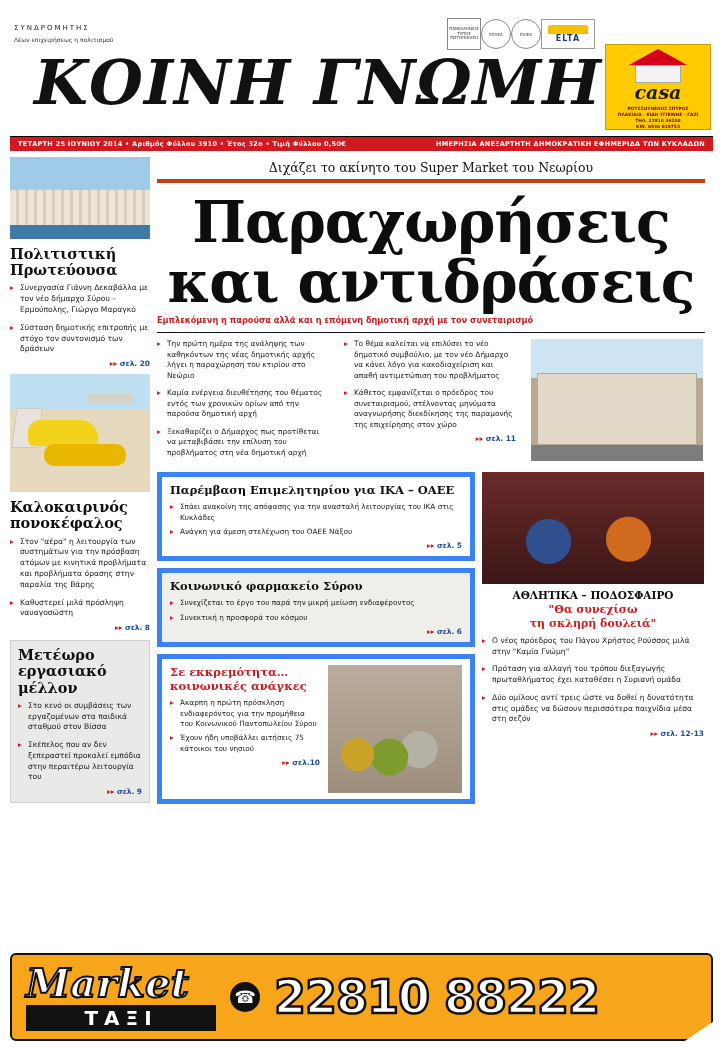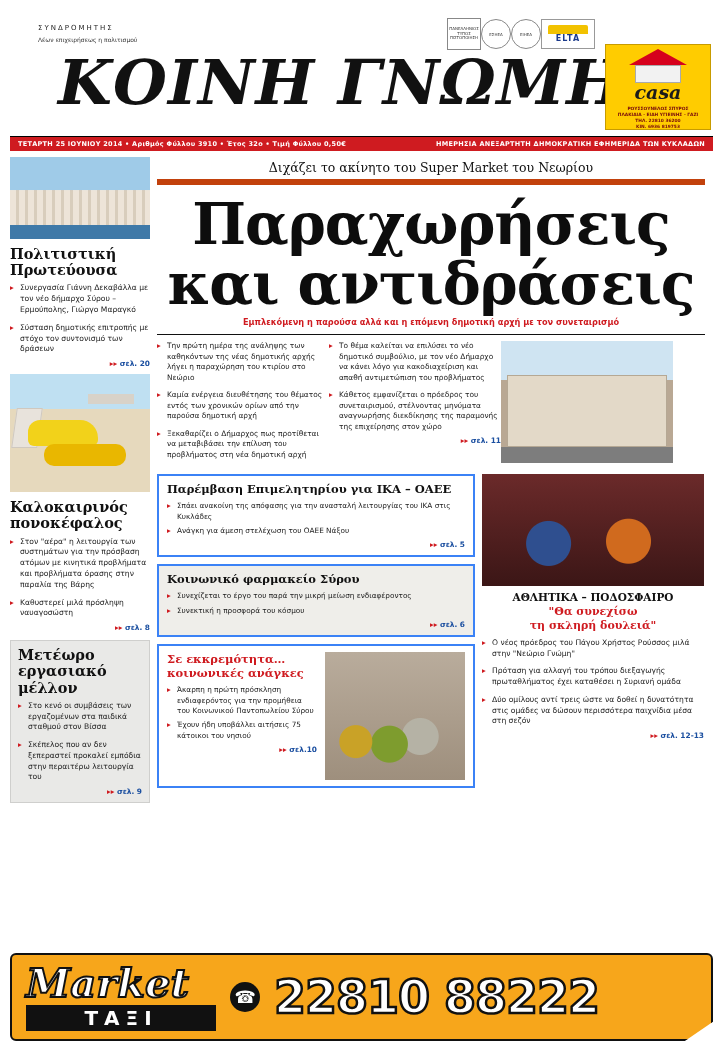--- a/index.html
+++ b/index.html
@@ -8,21 +8,21 @@
     width: 723px; height: 1049px;
     background: #ffffff;
     font-family: "DejaVu Sans", "Liberation Sans", sans-serif;
     color: #111;
     overflow: hidden;
     position: relative;
   }
   .page { width:723px; height:1049px; position:relative; padding:8px 10px; }
 
   
-  .masthead { position:relative; height:128px;margin-left:24px; }
+  .masthead { position:relative; height:128px; }
   .sub-label { position:absolute; left:4px; top:16px; font-size:7px; letter-spacing:2px; color:#222; }
   .sub-label2 { position:absolute; left:4px; top:28px; font-size:6px; color:#333; }
   .title {
     position:absolute; left:24px; top:38px;
     font-family:"DejaVu Serif", serif;
     font-weight:bold; font-style:italic;
     font-size:62px; letter-spacing:1px; color:#111;
     white-space:nowrap;
   }
   .badges { position:absolute; right:118px; top:10px; display:flex; align-items:center; }
@@ -89,46 +89,46 @@
   .page-ref .arrow { color:#cf1b20; }
   .ref-line { text-align:right; font-size:7.4px; margin-top:-3px; }
 
   .grayblock { background:#e9e9e7; border:1px solid #cfcfcd; padding:6px 7px; margin-top:8px; }
 
   hr.thin { border:none; border-top:1px solid #111; margin:6px 0; }
 
   
   .kicker {
     text-align:center; font-family:"DejaVu Serif", serif; font-size:12.5px;
-    color:#111; padding:3px 0 4px; border-bottom:6px solid #c2410c;
+    color:#111; padding:3px 0 4px; border-bottom:4px solid #c2410c;
   }
   .headline {
     font-family:"DejaVu Serif", serif; font-weight:bold;
     text-align:center; font-size:57px; line-height:1.02; letter-spacing:-1px;
     margin:10px 0 4px; color:#0d0d0d;
   }
   .headline .l2 { display:block; margin-top:2px; }
   .subhead {
-    text-align:center; color:#cf1b20; font-weight:bold; font-size:8.2px;
+    text-align:left; color:#cf1b20; font-weight:bold; font-size:8.2px;
     margin:2px 0 7px;
   }
 
-  .three { display:flex; gap:0; }
+  .three { display:flex; gap:15px; }
   .three .c { width:172px; }
   .three ul.bullets li { font-size:7.4px; }
   .photo.building { width:172px; height:122px; background:linear-gradient(#cfe4f2 0 32%, #b9a894 32% 100%); position:relative; border:0; }
   .photo.building:after { content:""; position:absolute; left:6px; top:34px; right:6px; bottom:16px; background:#e3d9c8; border:1px solid #b5a894; }
   .photo.building:before { content:""; position:absolute; left:0; bottom:0; width:100%; height:16px; background:#7d7d7d; }
 
   
   .lower { display:flex; gap:7px; margin-top:7px; }
   .lower-left { width:318px; }
   .lower-right { width:222px; }
 
-  .boxcard { border:2px solid #3b82f6; padding:6px 8px; margin-bottom:7px; }
+  .boxcard { border:5px solid #3b82f6; padding:6px 8px; margin-bottom:7px; }
   .boxcard h3 { font-family:"DejaVu Serif", serif; font-size:11.5px; margin:0 0 5px; color:#111; }
   .boxcard.gray { background:#efeeea; }
   .boxcard ul.bullets li { font-size:7.3px; margin-bottom:4px; }
   .boxcard .ref-line { margin-top:2px; }
 
   .photo.jars { height:128px; background:#cdbfae; position:relative; overflow:hidden; }
   .photo.jars:after{ content:""; position:absolute; inset:0;
     background:
       radial-gradient(circle at 22% 70%, #c9a227 0 16px, transparent 17px),
       radial-gradient(circle at 46% 72%, #7e9c2e 0 18px, transparent 19px),
@@ -334,21 +334,21 @@
         </div>
 
         <div class="lower-right">
           <div class="photo sport">
             <div class="sport-badge"></div>
           </div>
           <div class="sports-title">ΑΘΛΗΤΙΚΑ – ΠΟΔΟΣΦΑΙΡΟ</div>
           <div class="sports-quote" style="white-space:pre-line;">"Θα συνεχίσω
 τη σκληρή δουλειά"</div>
           <ul class="bullets">
-            <li>Ο νέος πρόεδρος του Πάγου Χρήστος Ρούσσος μιλά στην "Νεώριο Γνώμη"</li>
+            <li>Ο νέος πρόεδρος του Πάγου Χρήστος Ρούσσος μιλά στην "Καμία Γνώμη"</li>
             <li>Πρόταση για αλλαγή του τρόπου διεξαγωγής πρωταθλήματος έχει καταθέσει η Συριανή ομάδα</li>
             <li>Δύο ομίλους αντί τρεις ώστε να δοθεί η δυνατότητα στις ομάδες να δώσουν περισσότερα παιχνίδια μέσα στη σεζόν</li>
           </ul>
           <div class="ref-line">
             <span class="page-ref"><span class="arrow">▸▸</span> <span>σελ. 12-13</span></span>
           </div>
         </div>
       </div>
 
     </div>

